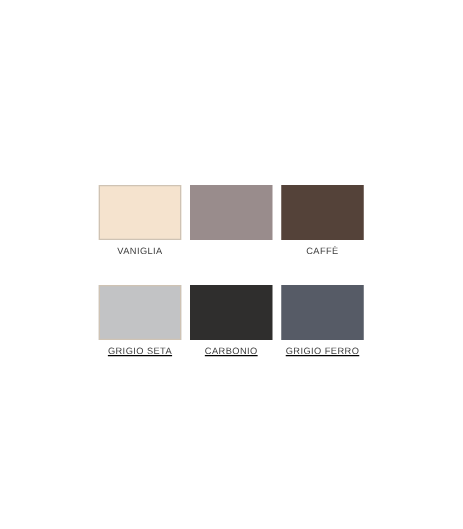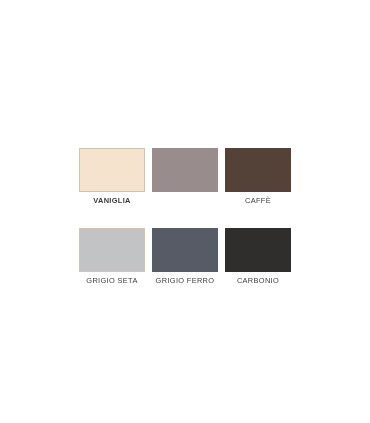--- a/index.html
+++ b/index.html
@@ -30,20 +30,21 @@
     flex-direction: row;
     justify-content: center;
     align-items: flex-start;
     gap: 7px;
     padding: 0 9px;
     box-sizing: border-box;
   }
 
   .swatch-row + .swatch-row {
     margin-top: 23px;
+    text-decoration: underline;
   }
 
   .swatch-cell {
     width: 66px;
     display: flex;
     flex-direction: column;
     align-items: center;
   }
 
   .swatch-chip {
@@ -70,39 +71,39 @@
   }
 </style>
 </head>
 <body>
 
 <div id="palette-sheet" style="background: rgb(255, 255, 255);">
 
   <div class="swatch-row">
     <div class="swatch-cell">
       <span class="swatch-chip bordered" style="background-color: rgb(245, 227, 206);"></span>
-      <span class="swatch-label" style="color: rgb(59, 59, 59); font-weight: bold;">VANIGLIA</span>
+      <span class="swatch-label" style="color: rgb(59, 59, 59);">VANIGLIA</span>
     </div>
     <div class="swatch-cell">
       <span class="swatch-chip" style="background-color: rgb(153, 140, 140);"></span>
     </div>
     <div class="swatch-cell">
       <span class="swatch-chip" style="background-color: rgb(84, 66, 57);"></span>
       <span class="swatch-label" style="color: rgb(59, 59, 59);">CAFFÈ</span>
     </div>
   </div>
 
   <div class="swatch-row">
     <div class="swatch-cell">
       <span class="swatch-chip bordered" style="background-color: rgb(194, 195, 197);"></span>
       <span class="swatch-label" style="color: rgb(59, 59, 59);">GRIGIO SETA</span>
     </div>
     <div class="swatch-cell">
+      <span class="swatch-chip" style="background-color: rgb(47, 46, 45);"></span>
+      <span class="swatch-label" style="color: rgb(59, 59, 59);">CARBONIO</span>
+    </div>
+    <div class="swatch-cell">
       <span class="swatch-chip" style="background-color: rgb(86, 91, 102);"></span>
       <span class="swatch-label" style="color: rgb(59, 59, 59);">GRIGIO FERRO</span>
-    </div>
-    <div class="swatch-cell">
-      <span class="swatch-chip" style="background-color: rgb(47, 46, 45);"></span>
-      <span class="swatch-label" style="color: rgb(59, 59, 59);">CARBONIO</span>
     </div>
   </div>
 
 </div>
 
 </body></html>

